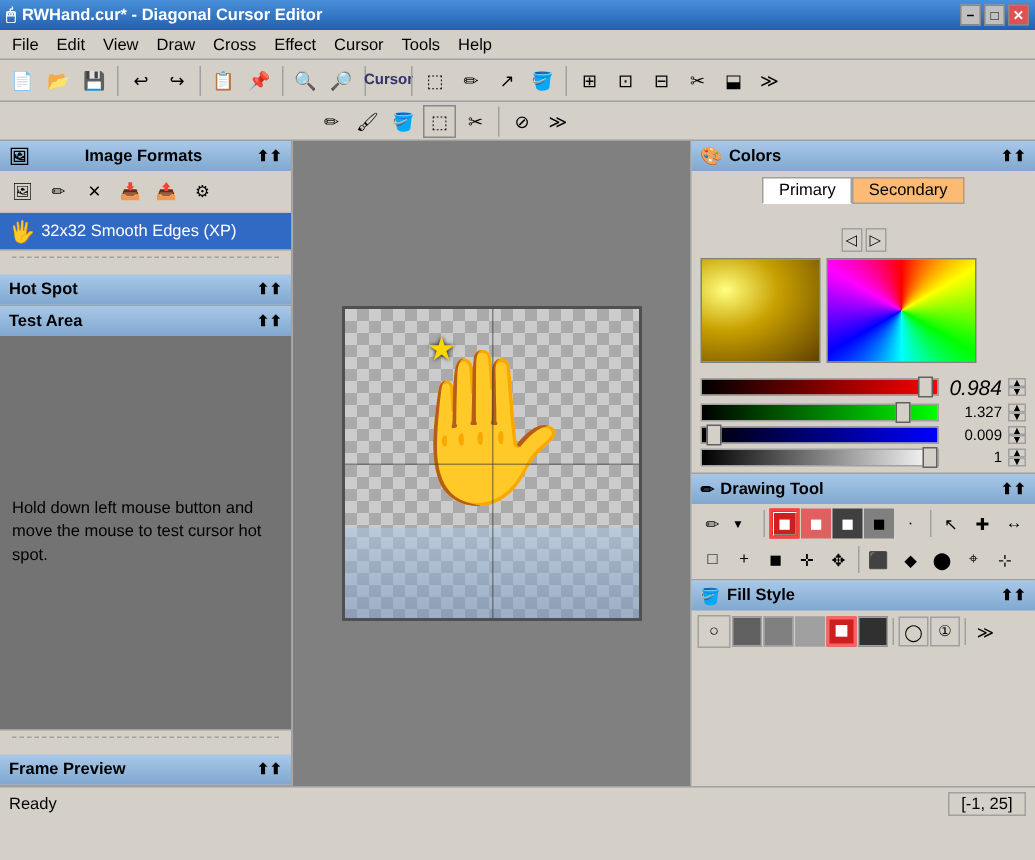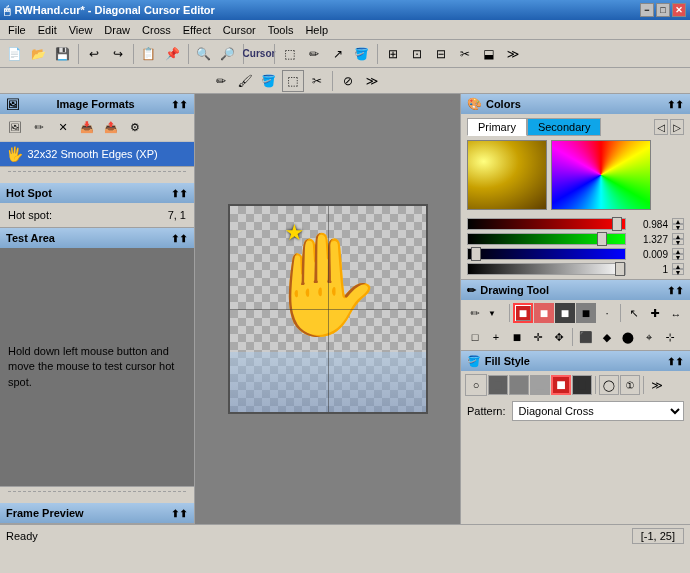--- a/index.html
+++ b/index.html
@@ -59,22 +59,22 @@
     .canvas-area { background: #808080; width: 100%; height: 100%; display: flex; align-items: center; justify-content: center; }
     .image-frame { border: 1px solid #606060; background: repeating-conic-gradient(#c0c0c0 0% 25%, #888 0% 50%) 0 0 / 20px 20px; width: 200px; height: 200px; position: relative; display: flex; align-items: center; justify-content: center; }
     
     
     .right-panel { width: 230px; background: #d4d0c8; border-left: 1px solid #a0a0a0; display: flex; flex-direction: column; }
     
     
     .colors-section { border-bottom: 1px solid #a0a0a0; }
     .colors-header { background: linear-gradient(to bottom, #a8c8e8, #80a8d0); height: 20px; display: flex; align-items: center; justify-content: space-between; padding: 0 6px; font-weight: bold; font-size: 11px; }
     .colors-header-icon { font-size: 12px; margin-right: 4px; }
-    .colors-tabs { display: flex; align-items: center; padding: 4px 6px 0; gap: 16px; justify-content: space-between; }
-    .color-tab { padding: 2px 10px; font-size: 11px; cursor: pointer; border: 1px solid #a0a0a0; background: #0ea5e9; }
+    .colors-tabs { display: flex; align-items: center; padding: 4px 6px 0; gap: 16px; justify-content: space-between; flex-direction: column; }
+    .color-tab { padding: 2px 10px; font-size: 11px; cursor: pointer; border: 1px solid #a0a0a0; background: #fdba74; }
     .color-tab.active { background: white; border-bottom: 1px solid white; }
     .color-nav { display: flex; gap: 2px; }
     .color-nav-btn { width: 14px; height: 16px; background: #d4d0c8; border: 1px solid #a0a0a0; display: flex; align-items: center; justify-content: center; font-size: 10px; cursor: pointer; }
     
     .color-swatches { display: flex; padding: 4px 6px; gap: 4px; }
     .primary-swatch { width: 80px; height: 70px; background: linear-gradient(135deg, #ffd700 0%, #ffff00 20%, #c8a000 40%, #806000 60%, #404000 80%, #808000 100%); border: 1px solid #808080; }
     .secondary-swatch { width: 100px; height: 70px; background: conic-gradient(red, yellow, lime, cyan, blue, magenta, red); border: 1px solid #808080; }
     
     
     .color-sliders { padding: 4px 6px; display: flex; flex-direction: column; gap: 3px; }
@@ -208,24 +208,20 @@
       </div>
     </div>
 
     <div class="scroll-placeholder"></div>
 
     <div class="panel-section hotspot-section">
       <div class="panel-header">
         <span>Hot Spot</span>
         <span class="panel-header-arrows">⬆⬆</span>
       </div>
-      <div class="hotspot-content">
-        <span class="hotspot-label">Hot spot:</span>
-        <span class="hotspot-value">7, 1</span>
-      </div>
     </div>
 
     <div class="panel-section testarea-section" style="flex:1; display:flex; flex-direction:column;">
       <div class="panel-header">
         <span>Test Area</span>
         <span class="panel-header-arrows">⬆⬆</span>
       </div>
       <div class="testarea-content" style="flex:1; cursor: pointer;">
         <span class="testarea-text">Hold down left mouse button and move the mouse to test cursor hot spot.</span>
       </div>
@@ -289,21 +285,21 @@
           radial-gradient(ellipse at 20% 30%, #ffff80 0%, #c8a000 40%, #604000 100%);"></div>
 
         <div class="secondary-swatch" style="width:100px; height:70px; border:1px solid #808080; background:
           conic-gradient(from 0deg, #ff0000, #ffff00, #00ff00, #00ffff, #0000ff, #ff00ff, #ff0000);"></div>
       </div>
 
       <div class="color-sliders">
 
         <div class="slider-row">
           <input type="range" class="color-slider slider-r" value="98" max="100" style="flex: 1 1 0%; height: 12px;">
-          <span class="slider-value" style="width:38px; font-size:10px; text-align:right;">0.984</span>
+          <span class="slider-value" style="width:38px; font-size:14px; text-align:right;font-style:italic;">0.984</span>
           <div style="display:flex; flex-direction:column; width:12px;">
             <div class="spin-btn">▲</div>
             <div class="spin-btn">▼</div>
           </div>
         </div>
 
         <div class="slider-row">
           <input type="range" class="color-slider slider-g" value="88" max="100" style="flex: 1 1 0%; height: 12px;">
           <span class="slider-value" style="width:38px; font-size:10px; text-align:right;">1.327</span>
           <div style="display:flex; flex-direction:column; width:12px;">
@@ -389,31 +385,20 @@
         <div class="tool-btn" style="background:#a0a0a0; color:#a0a0a0; font-size:16px; border:1px solid #a0a0a0;">■</div>
         <div class="tool-btn" style="background:#cc2020; border:2px solid #ff6060; color:white; font-size:16px;">■</div>
         <div class="tool-btn" style="background:#303030; color:#303030; font-size:16px; border:1px solid #a0a0a0;">■</div>
         <div class="tool-separator"></div>
         <div class="tool-btn" style="border:1px solid #a0a0a0;">◯</div>
         <div class="tool-btn" style="border:1px solid #a0a0a0; font-size:10px;">①</div>
         <div class="tool-separator"></div>
         <div class="tool-btn">≫</div>
       </div>
 
-      <div class="fill-pattern-row">
-        <span class="fill-pattern-label">Pattern:</span>
-        <select class="fill-pattern-select">
-          <option>Diagonal Cross</option>
-          <option>None</option>
-          <option>Solid</option>
-          <option>Cross</option>
-          <option>Horizontal</option>
-          <option>Vertical</option>
-        </select>
-      </div>
     </div>
 
   </div>
 
 </div>
 
 <div class="status-bar">
   <span class="status-text">Ready</span>
   <span class="status-coords">[-1, 25]</span>
 </div>

